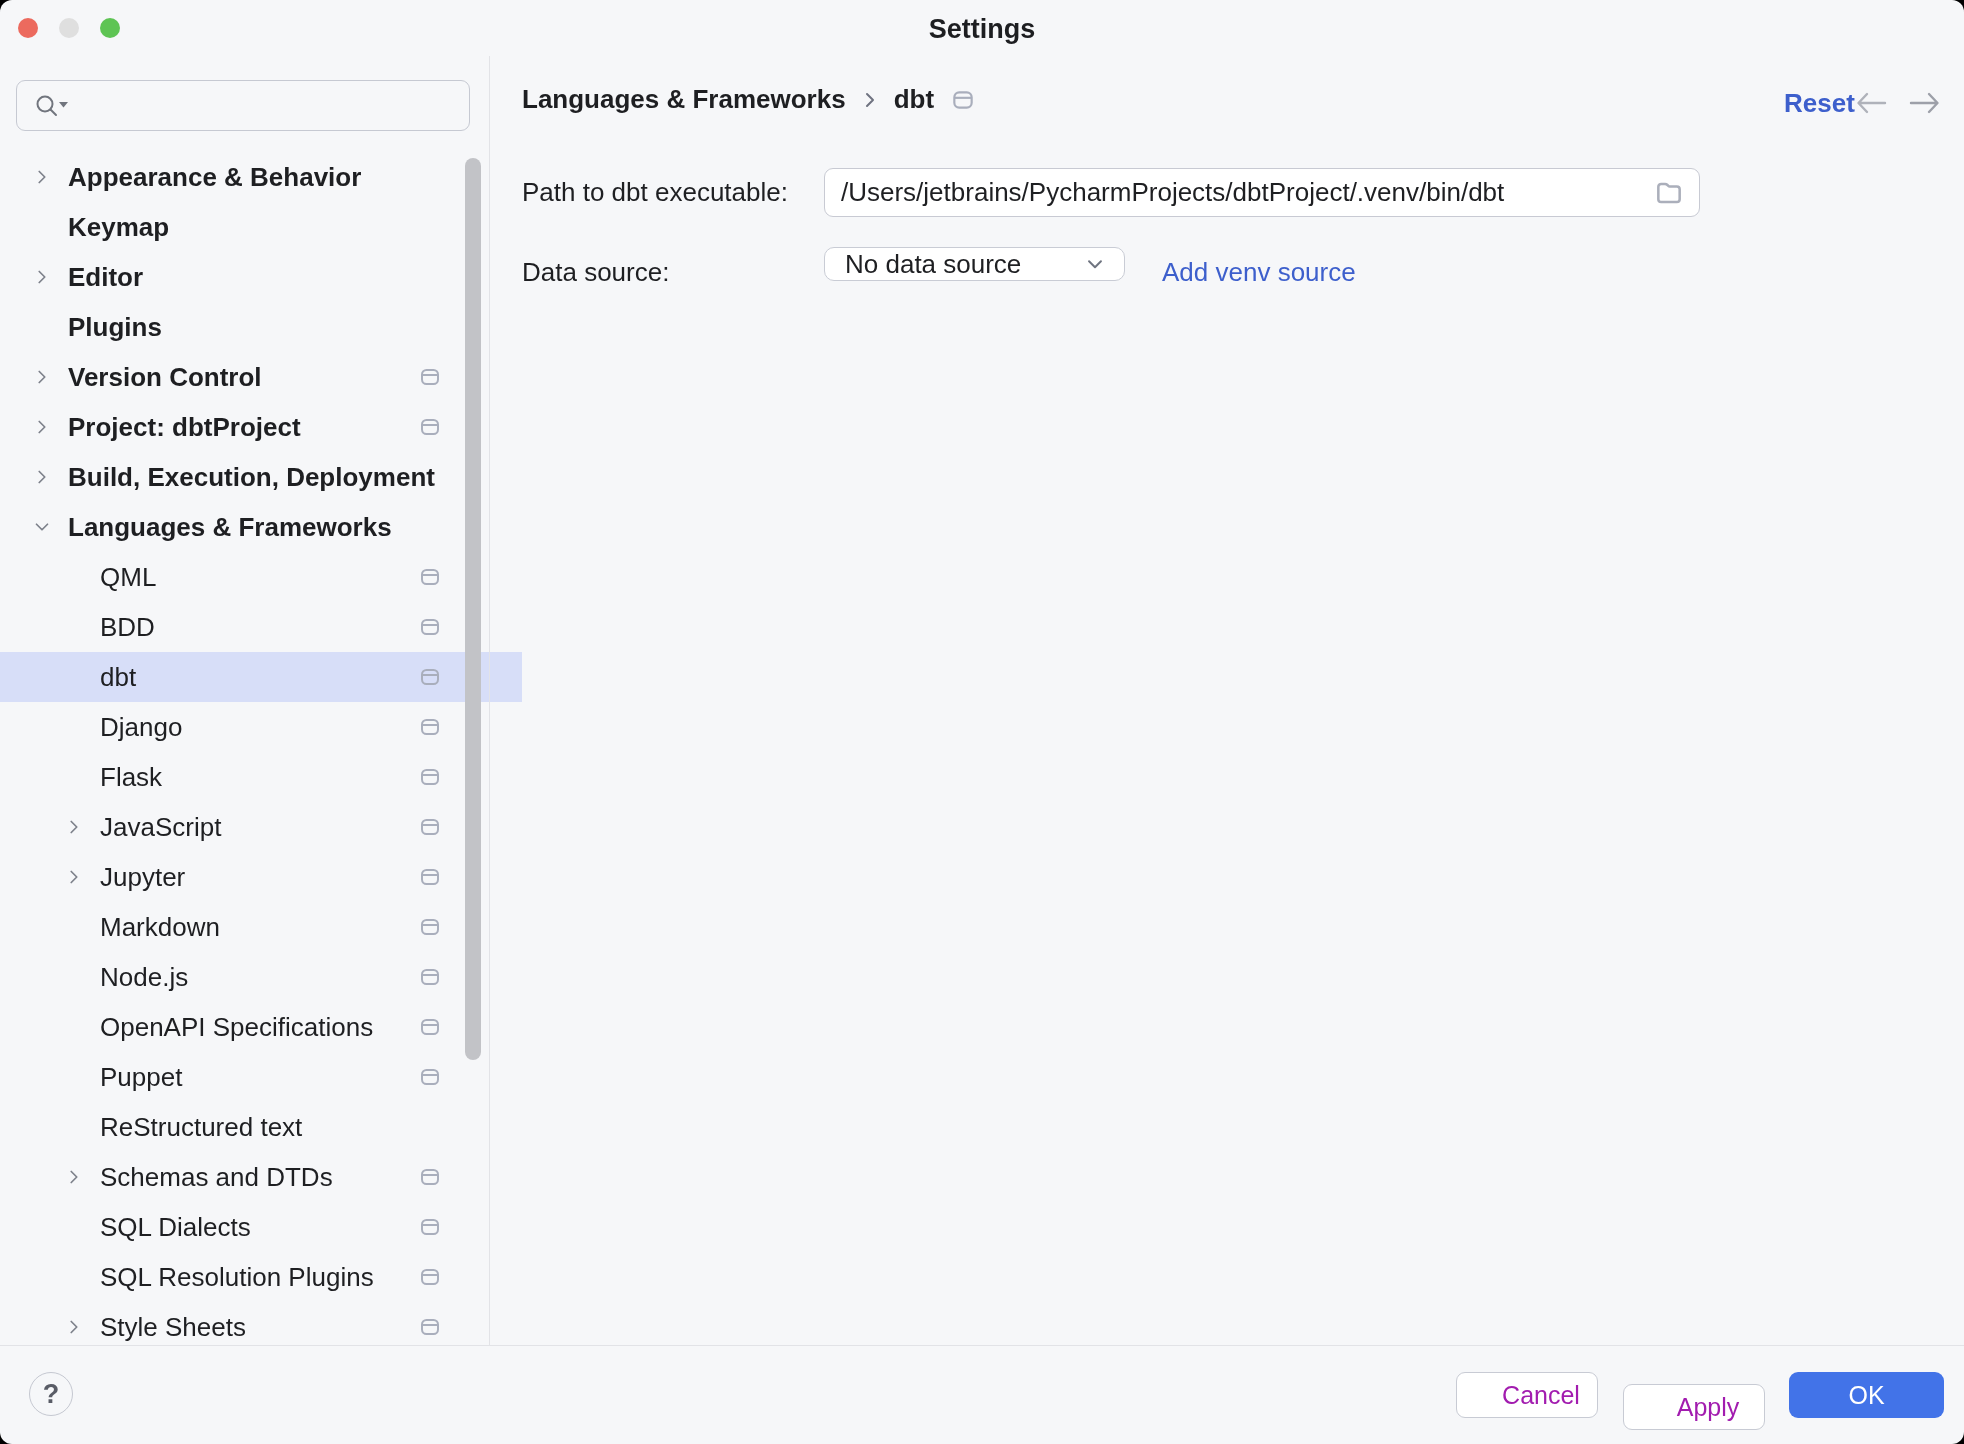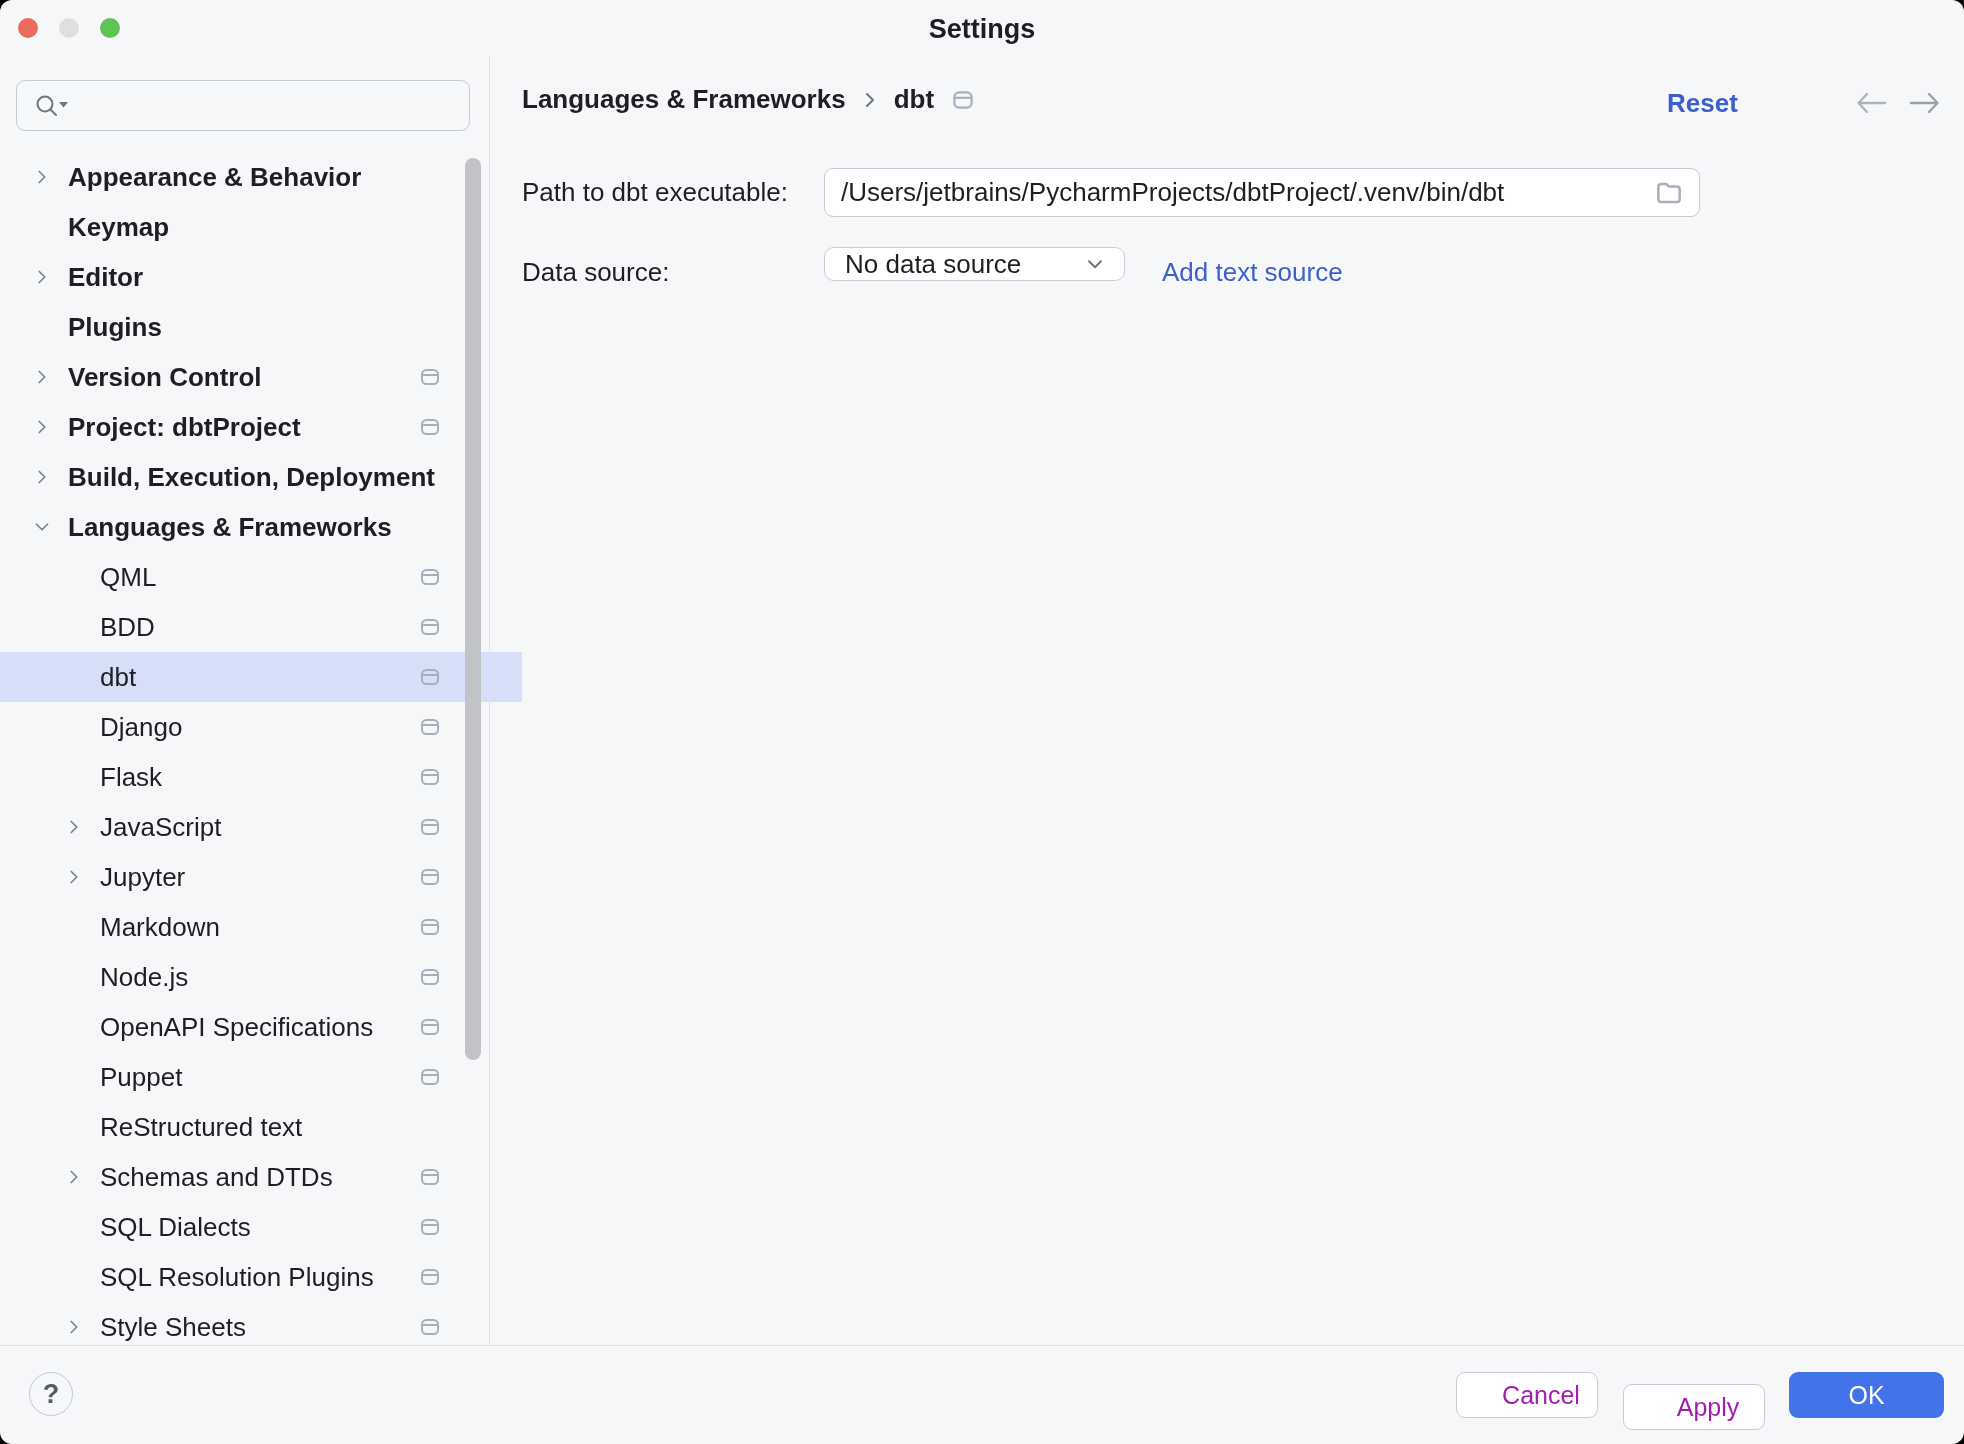--- a/index.html
+++ b/index.html
@@ -49,21 +49,21 @@
   .v-sep{position:absolute;left:489px;top:56px;width:1px;height:1289px;background:#E2E3E7;}
   .h-sep{position:absolute;left:0;top:1345px;width:1964px;height:1px;background:#E2E3E7;}
   .scrollbar{
     position:absolute;left:465px;top:102px;width:16px;height:902px;
     background:#C2C3C7;border-radius:8px;
   }
   
   .breadcrumb{position:absolute;left:522px;top:84px;display:flex;align-items:center;gap:16px;}
   .crumb{font-size:26px;font-weight:700;color:#1E1F22;white-space:nowrap;}
   .reset-link{
-    position:absolute;left:1667px;top:88px;font-size:26px;font-weight:700;
+    position:absolute;left:1784px;top:88px;font-size:26px;font-weight:700;
     color:var(--link);cursor:pointer;
   }
   .nav-arrow{position:absolute;top:88px;width:38px;height:30px;cursor:default;}
   .nav-back{left:1852px;}
   .nav-fwd{left:1906px;}
   
   .row-label{position:absolute;font-size:26px;color:#1E1F22;white-space:nowrap;}
   .path-label{left:522px;top:177px;}
   .path-field{
     position:absolute;left:824px;top:168px;width:876px;height:49px;box-sizing:border-box;
@@ -410,21 +410,21 @@
 
   <div class="row-label ds-label">Data source:</div>
   <div class="select">
     <span class="sel-text">No data source</span>
     <span>
       <svg width="26" height="26" viewBox="0 0 24 24" fill="none">
         <path d="M6.5 9.5 L12 15 L17.5 9.5" stroke="#6F7480" stroke-width="1.8" stroke-linecap="round" stroke-linejoin="round"></path>
       </svg>
     </span>
   </div>
-  <div class="add-ds-link">Add text source</div>
+  <div class="add-ds-link">Add venv source</div>
 
   <div class="h-sep"></div>
 
   <div class="footer">
     <div class="help-btn">?</div>
     <div class="btn secondary btn-cancel">Cancel</div>
     <div class="btn secondary btn-apply">Apply</div>
     <div class="btn btn-ok">OK</div>
   </div>
 

